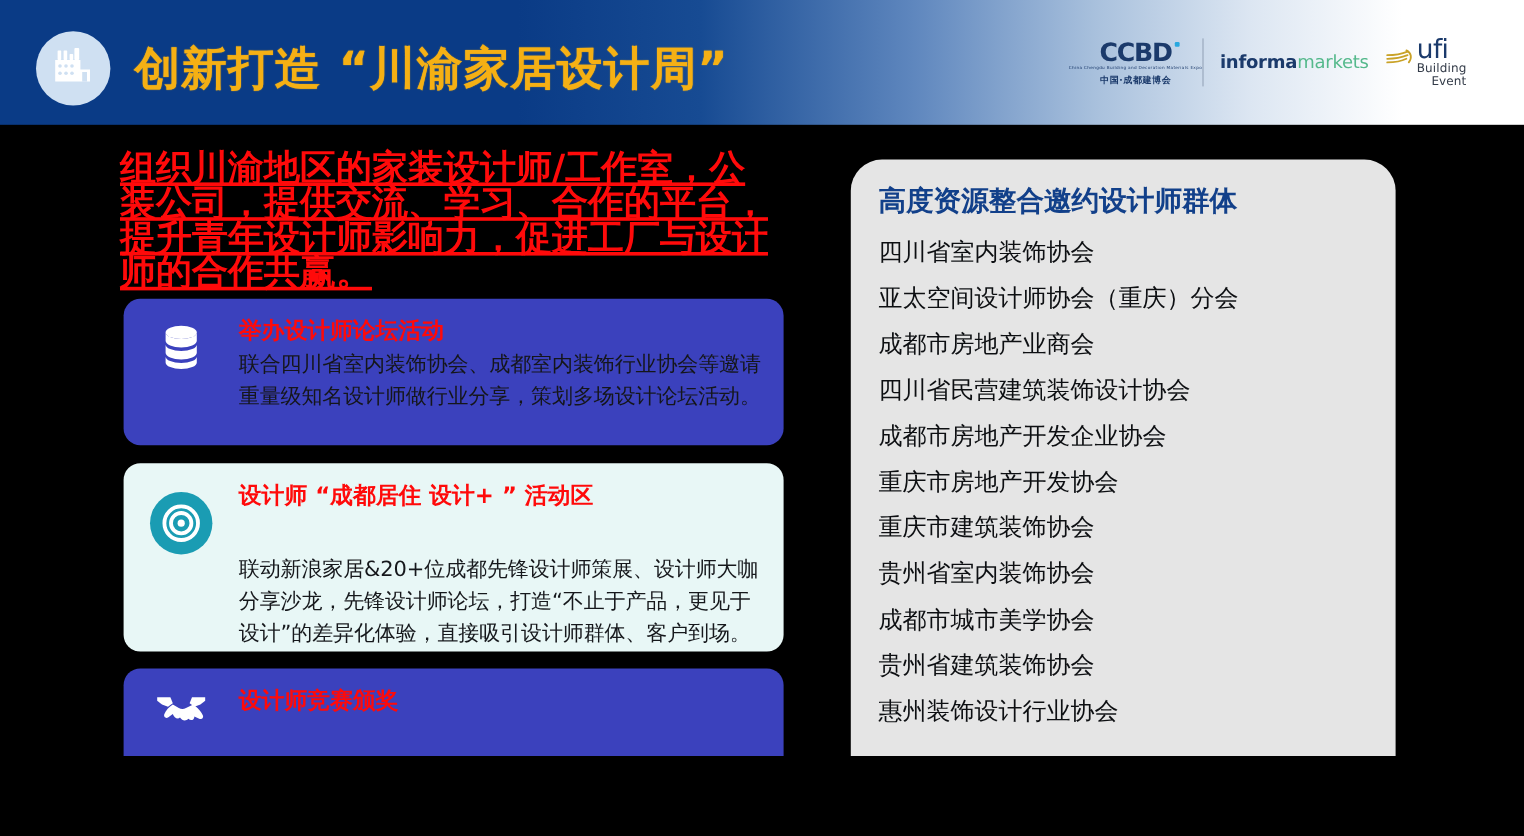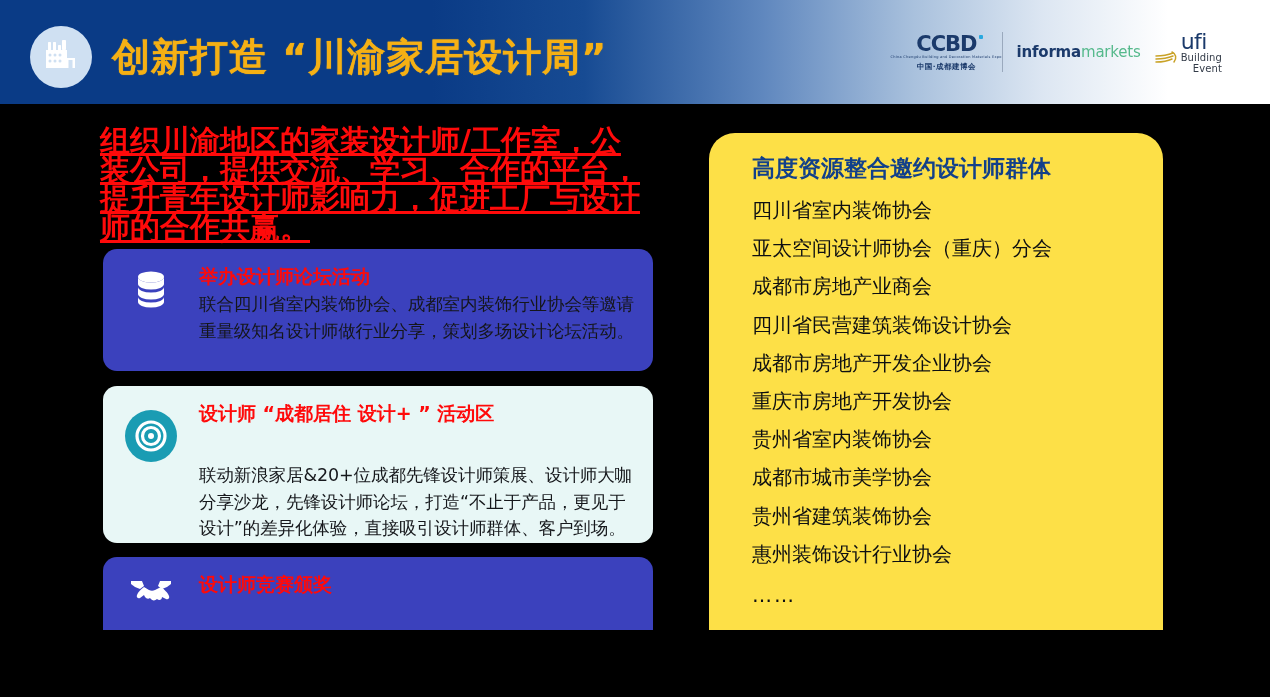--- a/index.html
+++ b/index.html
@@ -108,21 +108,21 @@
   .informa {
     font-size: 15px;
     font-weight: bold;
     color: #1b3a6b;
     white-space: nowrap;
     letter-spacing: -0.2px;
   }
   .informa .mk { color: #55b98c; font-weight: normal; }
   .ufi-block {
     display: flex;
-    align-items: flex-end;
+    align-items: center;
     gap: 2px;
     margin-left: 4px;
   }
   .ufi-right { line-height: 1.05; }
   .ufi-word {
     font-size: 22px;
     font-weight: normal;
     color: #1b3a6b;
     letter-spacing: -0.5px;
   }
@@ -198,24 +198,24 @@
     align-items: center;
     justify-content: center;
   }
 
   
   .right-panel {
     position: absolute;
     left: 709px; top: 133px;
     width: 454px;
     height: 558px;
-    background: #fde047;
+    background: #e5e5e5;
     border-radius: 26px;
     box-sizing: border-box;
-    padding: 18px 26px 0 43px;
+    padding: 18px 26px 0 23px;
   }
   .panel-title {
     font-size: 23px;
     font-weight: bold;
     color: #12408a;
     line-height: 34px;
     margin-bottom: 6px;
     letter-spacing: 0px;
   }
   .panel-list { }
@@ -358,20 +358,21 @@
 
   <div class="right-panel">
     <div class="panel-title">高度资源整合邀约设计师群体</div>
     <div class="panel-list" id="panel-list">
         <div class="panel-item">四川省室内装饰协会</div>
         <div class="panel-item">亚太空间设计师协会（重庆）分会</div>
         <div class="panel-item">成都市房地产业商会</div>
         <div class="panel-item">四川省民营建筑装饰设计协会</div>
         <div class="panel-item">成都市房地产开发企业协会</div>
         <div class="panel-item">重庆市房地产开发协会</div>
+        <div class="panel-item">重庆市建筑装饰协会</div>
         <div class="panel-item">贵州省室内装饰协会</div>
         <div class="panel-item">成都市城市美学协会</div>
         <div class="panel-item">贵州省建筑装饰协会</div>
         <div class="panel-item">惠州装饰设计行业协会</div>
       </div>
     <div class="panel-ellipsis">……</div>
   </div>
 
 </div>
 

